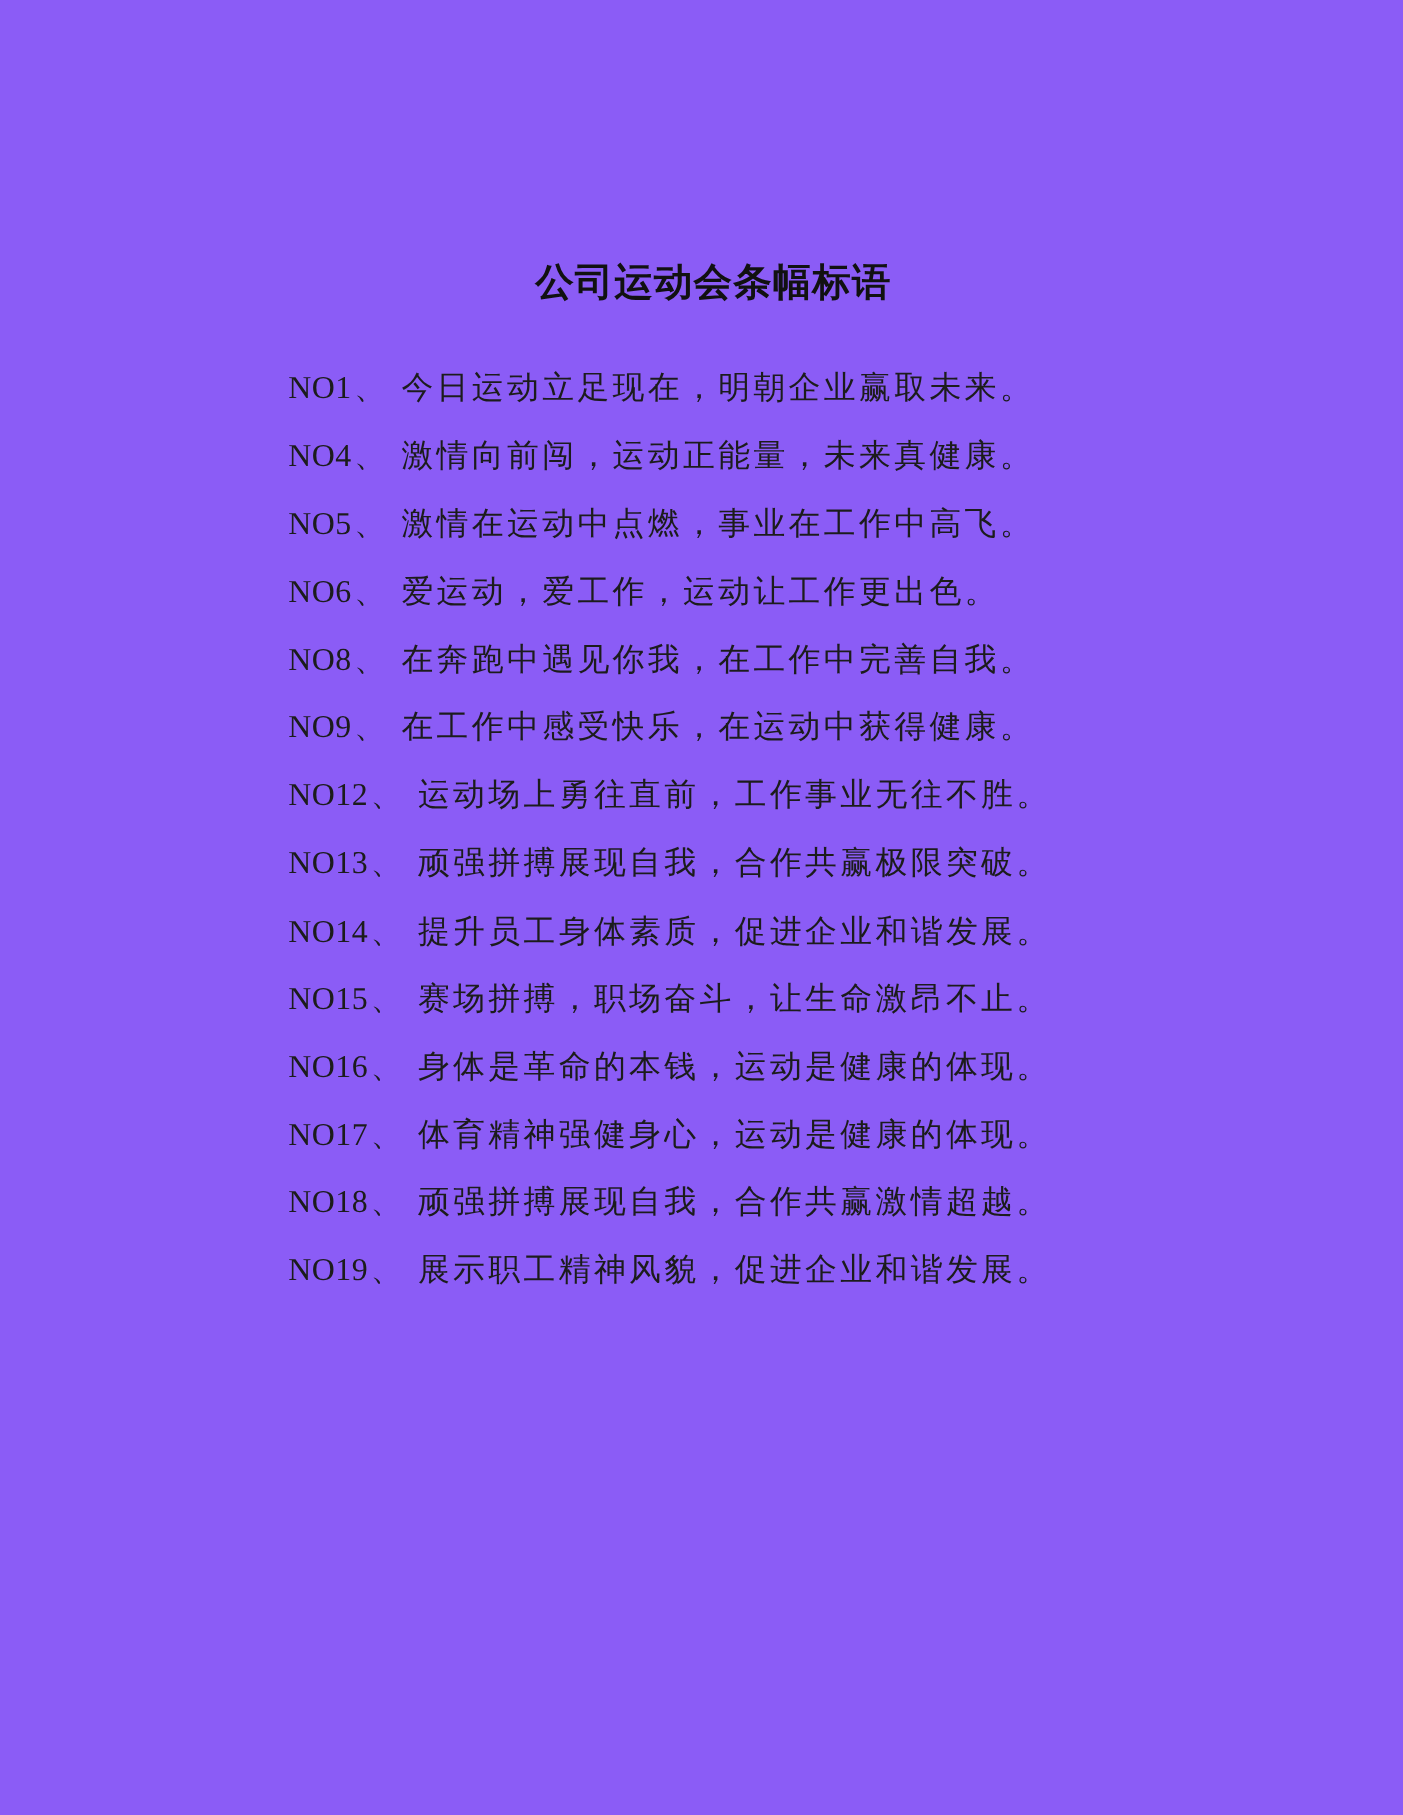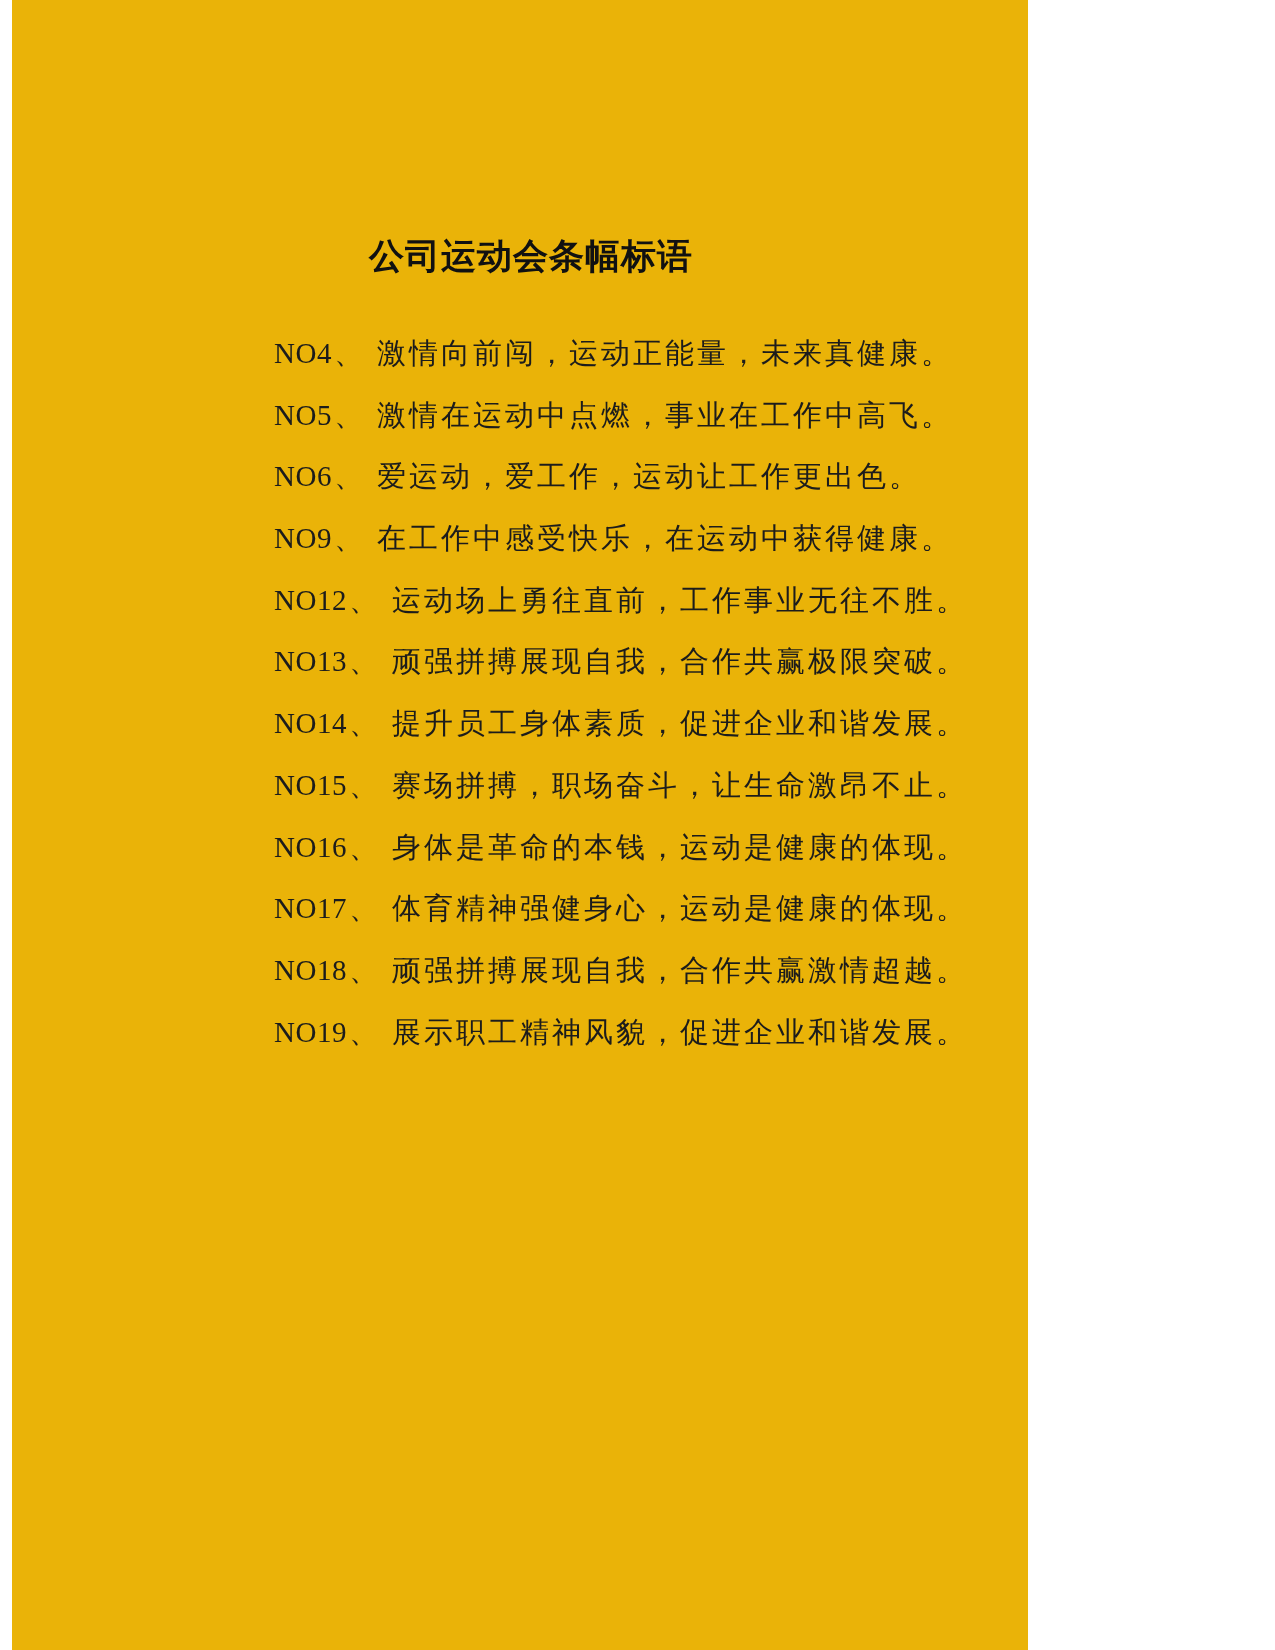--- a/index.html
+++ b/index.html
@@ -2,27 +2,26 @@
 <html lang="zh"><head>
 <meta charset="utf-8">
 <style>
   html, body {
     margin: 0;
     padding: 0;
     background: #ffffff;
   }
   .page {
     position: relative;
-    width: 1016px;
+    width: 1275px;
     height: 1650px;
-    background: #eab308;
+    background: #8b5cf6;
     overflow: hidden;
     color: #1a1a1a;
     font-family: "Liberation Serif", serif;
-    margin-left: 12px;
   }
   .doc-title {
     position: absolute;
     top: 210px;
     left: 0;
     width: 100%;
     text-align: center;
     text-indent: 22px;
     font-family: "Liberation Sans", sans-serif;
     font-weight: 700;
@@ -59,23 +58,25 @@
   }
 </style>
 </head>
 <body>
 
 <div class="page">
 
   <h1 class="doc-title">公司运动会条幅标语</h1>
 
   <div class="slogan-list">
+    <p class="line"><span class="no">NO1</span><span class="sep">、</span><span class="txt">今日运动立足现在，明朝企业赢取未来。</span></p>
     <p class="line"><span class="no">NO4</span><span class="sep">、</span><span class="txt">激情向前闯，运动正能量，未来真健康。</span></p>
     <p class="line"><span class="no">NO5</span><span class="sep">、</span><span class="txt">激情在运动中点燃，事业在工作中高飞。</span></p>
     <p class="line"><span class="no">NO6</span><span class="sep">、</span><span class="txt">爱运动，爱工作，运动让工作更出色。</span></p>
+    <p class="line"><span class="no">NO8</span><span class="sep">、</span><span class="txt">在奔跑中遇见你我，在工作中完善自我。</span></p>
     <p class="line"><span class="no">NO9</span><span class="sep">、</span><span class="txt">在工作中感受快乐，在运动中获得健康。</span></p>
     <p class="line"><span class="no">NO12</span><span class="sep">、</span><span class="txt">运动场上勇往直前，工作事业无往不胜。</span></p>
     <p class="line"><span class="no">NO13</span><span class="sep">、</span><span class="txt">顽强拼搏展现自我，合作共赢极限突破。</span></p>
     <p class="line"><span class="no">NO14</span><span class="sep">、</span><span class="txt">提升员工身体素质，促进企业和谐发展。</span></p>
     <p class="line"><span class="no">NO15</span><span class="sep">、</span><span class="txt">赛场拼搏，职场奋斗，让生命激昂不止。</span></p>
     <p class="line"><span class="no">NO16</span><span class="sep">、</span><span class="txt">身体是革命的本钱，运动是健康的体现。</span></p>
     <p class="line"><span class="no">NO17</span><span class="sep">、</span><span class="txt">体育精神强健身心，运动是健康的体现。</span></p>
     <p class="line"><span class="no">NO18</span><span class="sep">、</span><span class="txt">顽强拼搏展现自我，合作共赢激情超越。</span></p>
     <p class="line"><span class="no">NO19</span><span class="sep">、</span><span class="txt">展示职工精神风貌，促进企业和谐发展。</span></p>
   </div>

